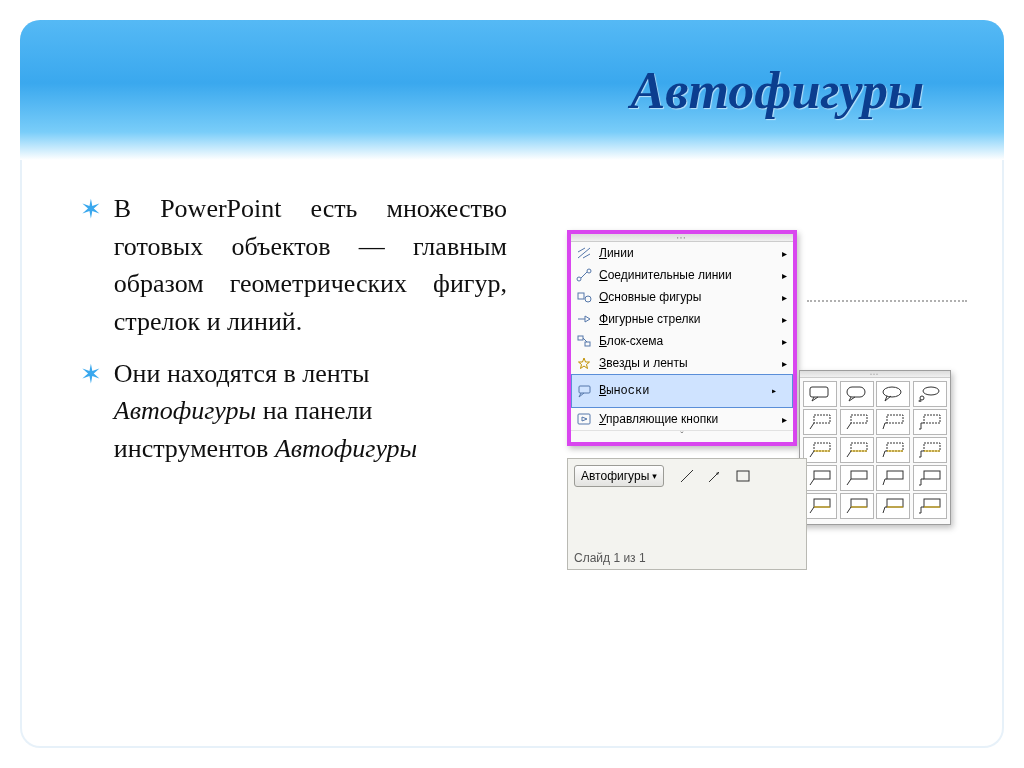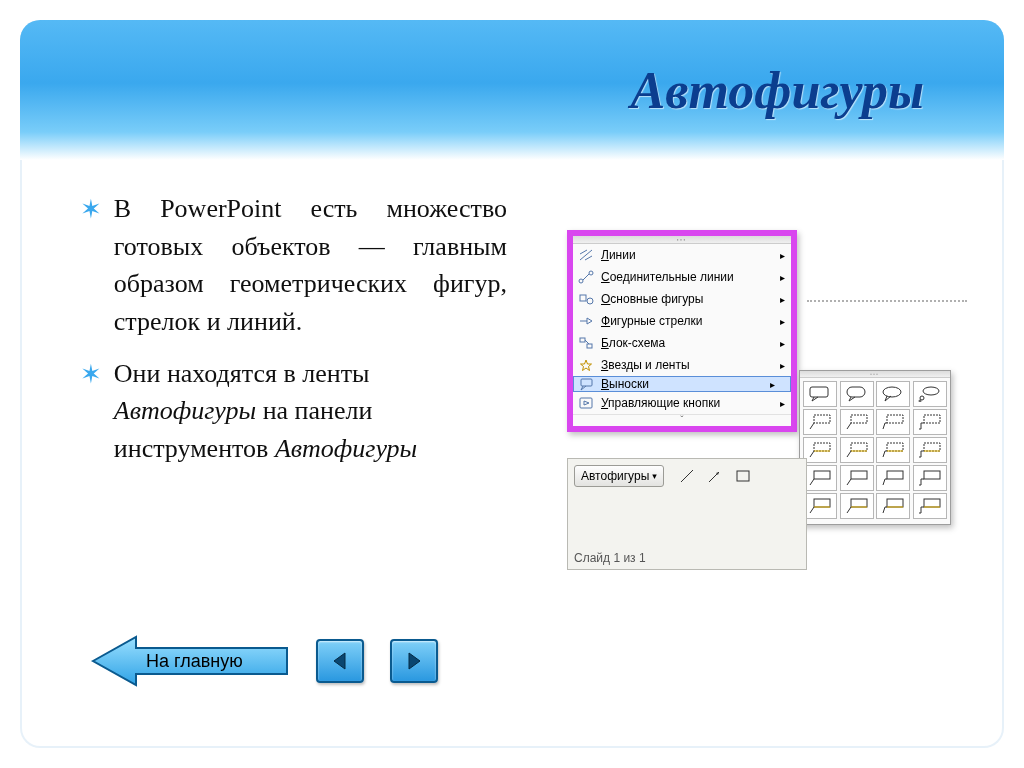--- a/index.html
+++ b/index.html
@@ -86,21 +86,21 @@
     right: 0;
     width: 160px;
     border-top: 2px dotted #b0b0b0;
   }
   .menu-panel {
     position: absolute;
     left: 0;
     top: 0;
     width: 230px;
     background: #fafafa;
-    border: 6px solid #d946ef;
+    border: 4px solid #d946ef;
     box-shadow: 2px 3px 6px rgba(0,0,0,0.25);
     font-family: Tahoma, Arial, sans-serif;
     font-size: 12px;
     color: #000;
   }
   .menu-grip {
     height: 8px;
     background: linear-gradient(#dcdcdc,#f0f0f0);
     border-bottom: 1px solid #ccc;
     display:flex; align-items:center; justify-content:center;
@@ -120,21 +120,22 @@
     margin-right: 6px;
     display:flex; align-items:center; justify-content:center;
   }
   .menu-item .mi-label { flex: 1; }
   .menu-item .mi-label u { text-decoration: underline; }
   .menu-item .mi-arrow { font-size: 10px; color:#000; margin-left:4px; }
   .menu-item.selected {
     background: #cfe3ff;
     border: 1px solid #5a8ed8;
     padding: 2px 15px 2px 3px;
-    height: 16px;
+    height: 34px;
+    font-family: Liberation Mono, monospace;
   }
   .menu-chevron {
     height: 12px;
     display:flex; align-items:center; justify-content:center;
     font-size:10px; color:#666;
     border-top:1px solid #e2e2e2;
   }
 
   .callout-palette {
     position: absolute;
@@ -507,39 +508,14 @@
                 </svg>
               </div>
           </div>
           <div class="slide-status">Слайд 1 из 1</div>
         </div>
 
       </div>
     </div>
   </div>
 
-  <div class="nav-area">
-    <div class="home-arrow">
-      <svg width="200" height="54">
-        <defs>
-          <linearGradient id="ga" x1="0" y1="0" x2="0" y2="1">
-            <stop offset="0" stop-color="#9be0ff"></stop>
-            <stop offset="1" stop-color="#2ea2e6"></stop>
-          </linearGradient>
-        </defs>
-        <path d="M3 27 L46 3 L46 14 L197 14 L197 40 L46 40 L46 51 Z" fill="url(#ga)" stroke="#0a5a8f" stroke-width="2"></path>
-      </svg>
-      <span class="home-label">На главную</span>
-    </div>
-
-    <div class="nav-btn">
-      <svg width="22" height="22">
-          <path d="M16 3 L5 11 L16 19 Z" fill="#0a4670" stroke="#052a44"></path>
-        </svg>
-    </div>
-    <div class="nav-btn">
-      <svg width="22" height="22">
-          <path d="M6 3 L17 11 L6 19 Z" fill="#0a4670" stroke="#052a44"></path>
-        </svg>
-    </div>
-  </div>
 
 </div>
 
 </body></html>

